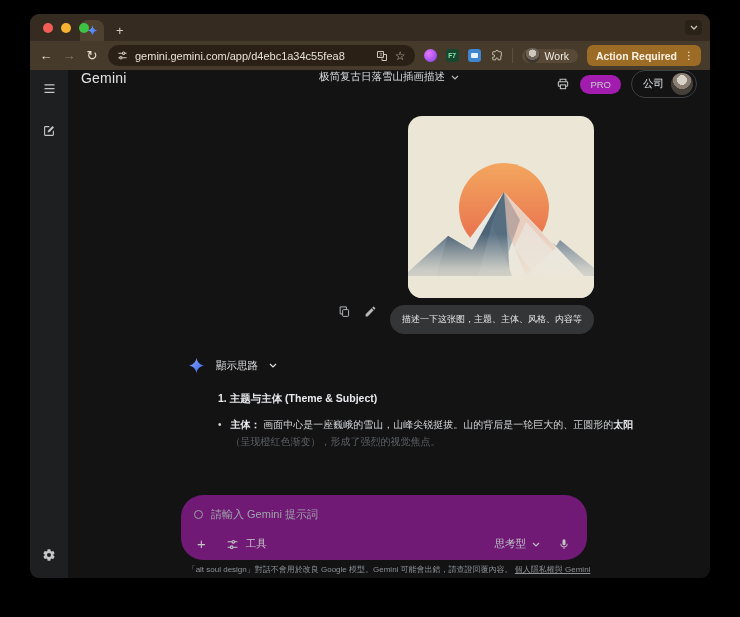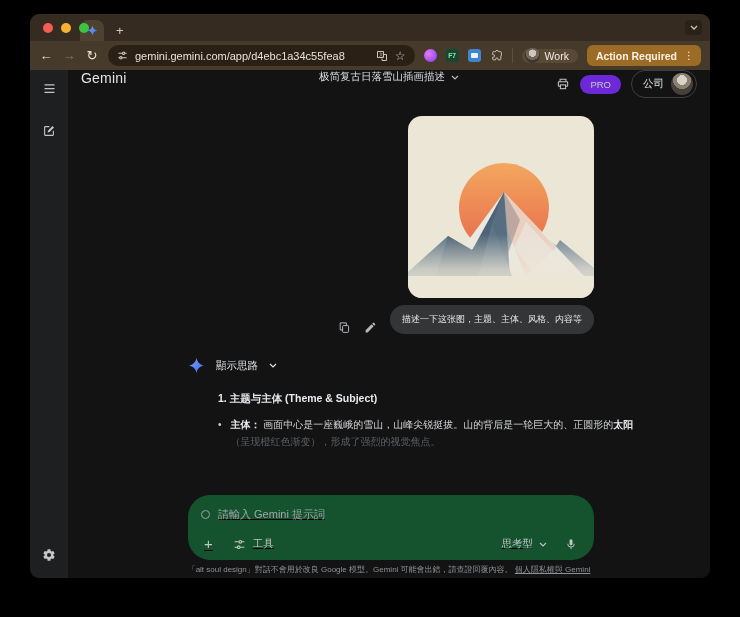--- a/index.html
+++ b/index.html
@@ -51,48 +51,48 @@
     padding:11px 0 12px; color:#c4c7c5; }
   .sb-new { margin-top:24px; }
   .sb-spacer { flex:1; }
   .main { flex:1; position:relative; min-width:0; }
   .app-header { height:34px; display:flex; align-items:flex-start; padding:0 13px; position:relative; }
   .logo { font-size:14px; color:#e3e3e3; letter-spacing:.2px; }
   .chat-title { position:absolute; left:50%; transform:translateX(-50%); display:flex;
     align-items:center; gap:6px; color:#dcdee0; font-size:10.5px; }
   .hdr-right { margin-left:auto; display:flex; align-items:center; gap:10px; }
   .hdr-ic { color:#c4c7c5; display:flex; }
-  .pro { background:#6d28d9; color:#c9ccc9; font-size:9.5px; padding:4px 10px; border-radius:12px; }
+  .pro { background:#a21caf; color:#c9ccc9; font-size:9.5px; padding:4px 10px; border-radius:12px; }
   .account { display:flex; align-items:center; gap:7px; border:1px solid #3d3f42; border-radius:15px;
     padding:2px 3px 2px 11px; color:#dfe1e3; font-size:10.5px; }
   .account-av { width:22px; height:22px; border-radius:50%;
     background:radial-gradient(circle at 50% 32%,#d8d2c8 0 26%,#8a7f72 27% 48%,#45403a 49% 100%); }
 
   .conversation { position:absolute; top:46px; left:120px; width:406px; display:flex; flex-direction:column; }
   .image-card { align-self:flex-end; width:186px; height:182px; border-radius:14px; overflow:hidden; }
-  .user-row { display:flex; align-items:flex-end; justify-content:flex-end; gap:13px; margin-top:7px; }
+  .user-row { display:flex; align-items:flex-start; justify-content:flex-end; gap:13px; margin-top:7px; }
   .msg-ic { color:#b6b9bc; display:flex; }
   .bubble { background:#333537; border-radius:16px; padding:8px 12px; font-size:9px; color:#e6e7e8;
     white-space:nowrap; }
   .thinking { display:flex; align-items:center; gap:11px; margin-top:23px; }
   .thinking span { font-size:10.5px; color:#dfe1e3; }
   .chev { color:#b6b9bc; display:flex; }
   .response { padding-left:30px; margin-top:16px; width:386px; font-size:10px; color:#d3d5d7;
     line-height:1.65; }
   .response b { color:#e8eaed; }
   .response .p1 { white-space:nowrap; margin-bottom:11px; }
   .response .p2 { margin-bottom:14px; }
   .response h4 { font-size:10.5px; color:#e8eaed; font-weight:bold; margin-bottom:10px; }
   .bullet { display:flex; gap:9px; }
   .bullet .bdot { color:#d3d5d7; }
   .bullet .line1 { white-space:nowrap; }
   .faded { display:block; color:#5d6165; }
 
-  .composer { position:absolute; left:120px; bottom:18px; width:406px; background:#14532d;
-    border-radius:22px; padding:12px 13px 9px; z-index:3;text-decoration:underline; }
+  .composer { position:absolute; left:113px; bottom:18px; width:406px; background:#701a75;
+    border-radius:22px; padding:12px 13px 9px; z-index:3; }
   .ph-row { display:flex; align-items:center; gap:8px; }
   .ph-circle { width:9px; height:9px; border:1.2px solid #9aa0a6; border-radius:50%; }
   .ph-text { font-size:11px; color:#9fa4aa; }
   .ctl-row { display:flex; align-items:center; margin-top:15px; color:#c4c7c5; }
   .plus { font-size:15px; line-height:14px; margin-left:3px; }
   .tools { display:flex; align-items:center; gap:7px; margin-left:20px; }
   .tools span { font-size:10.5px; }
   .ctl-spacer { flex:1; }
   .model-sel { display:flex; align-items:center; gap:6px; margin-right:18px; }
   .model-sel span { font-size:10.5px; color:#bdc1c6; }

